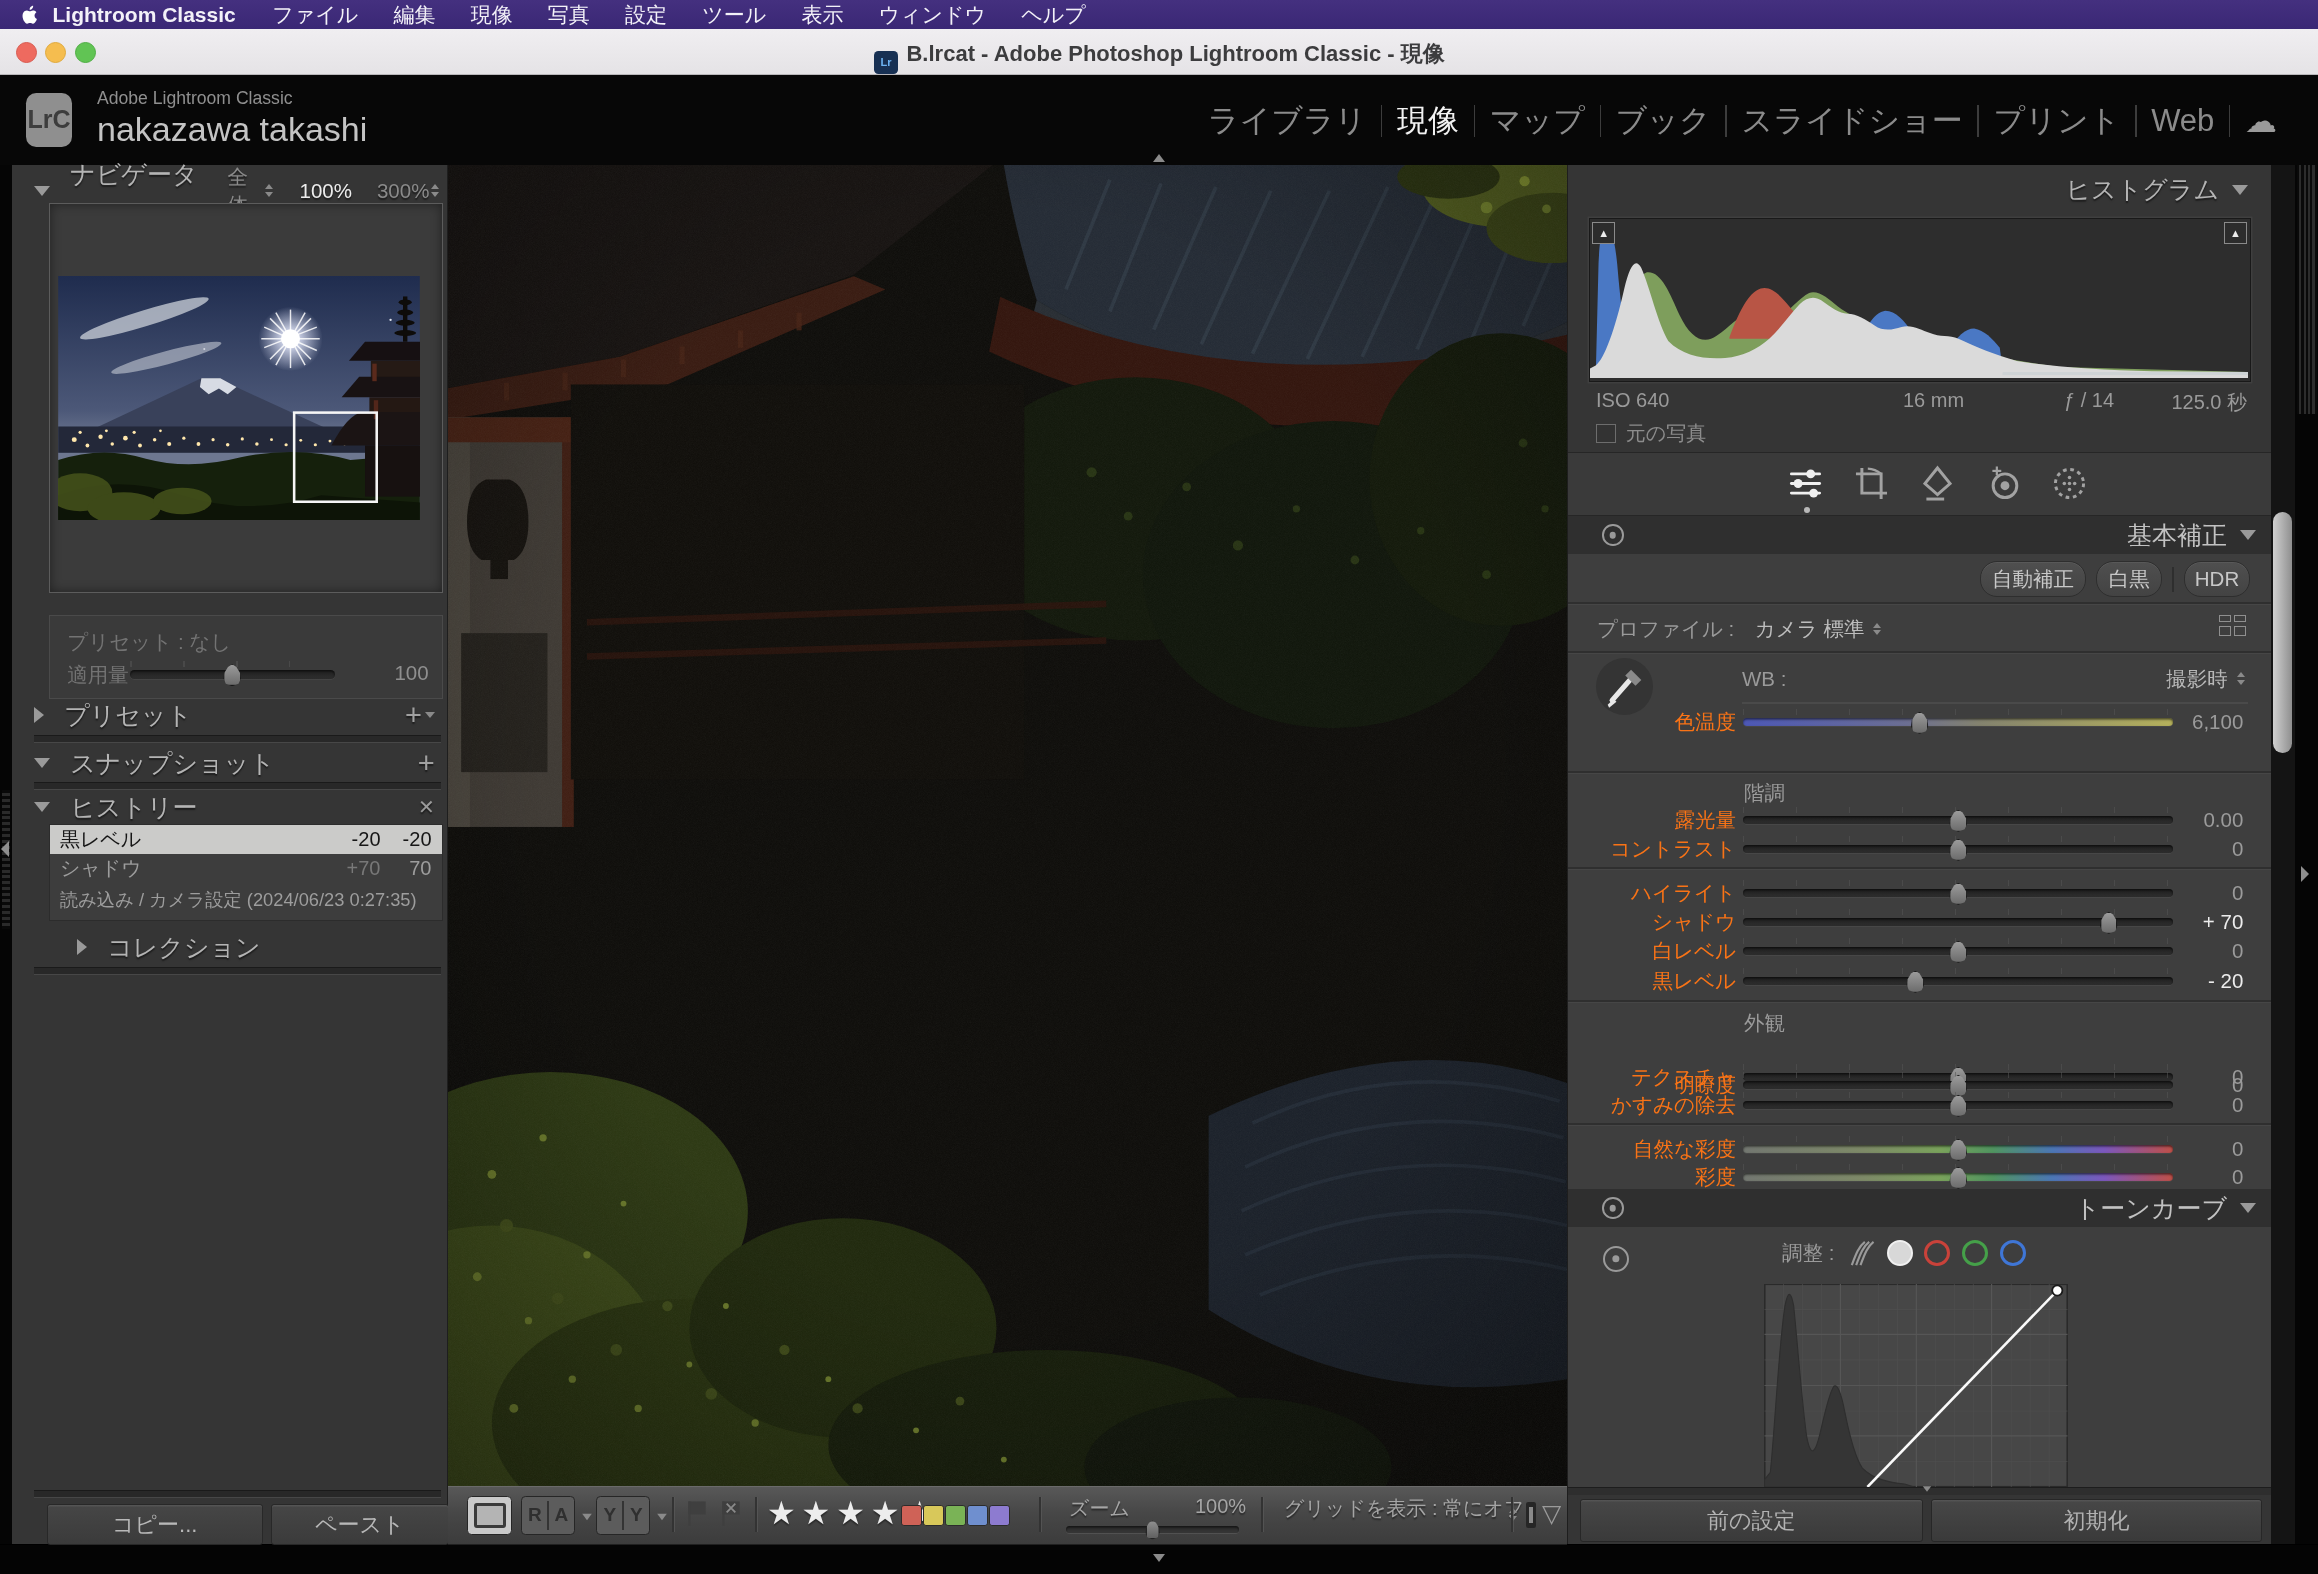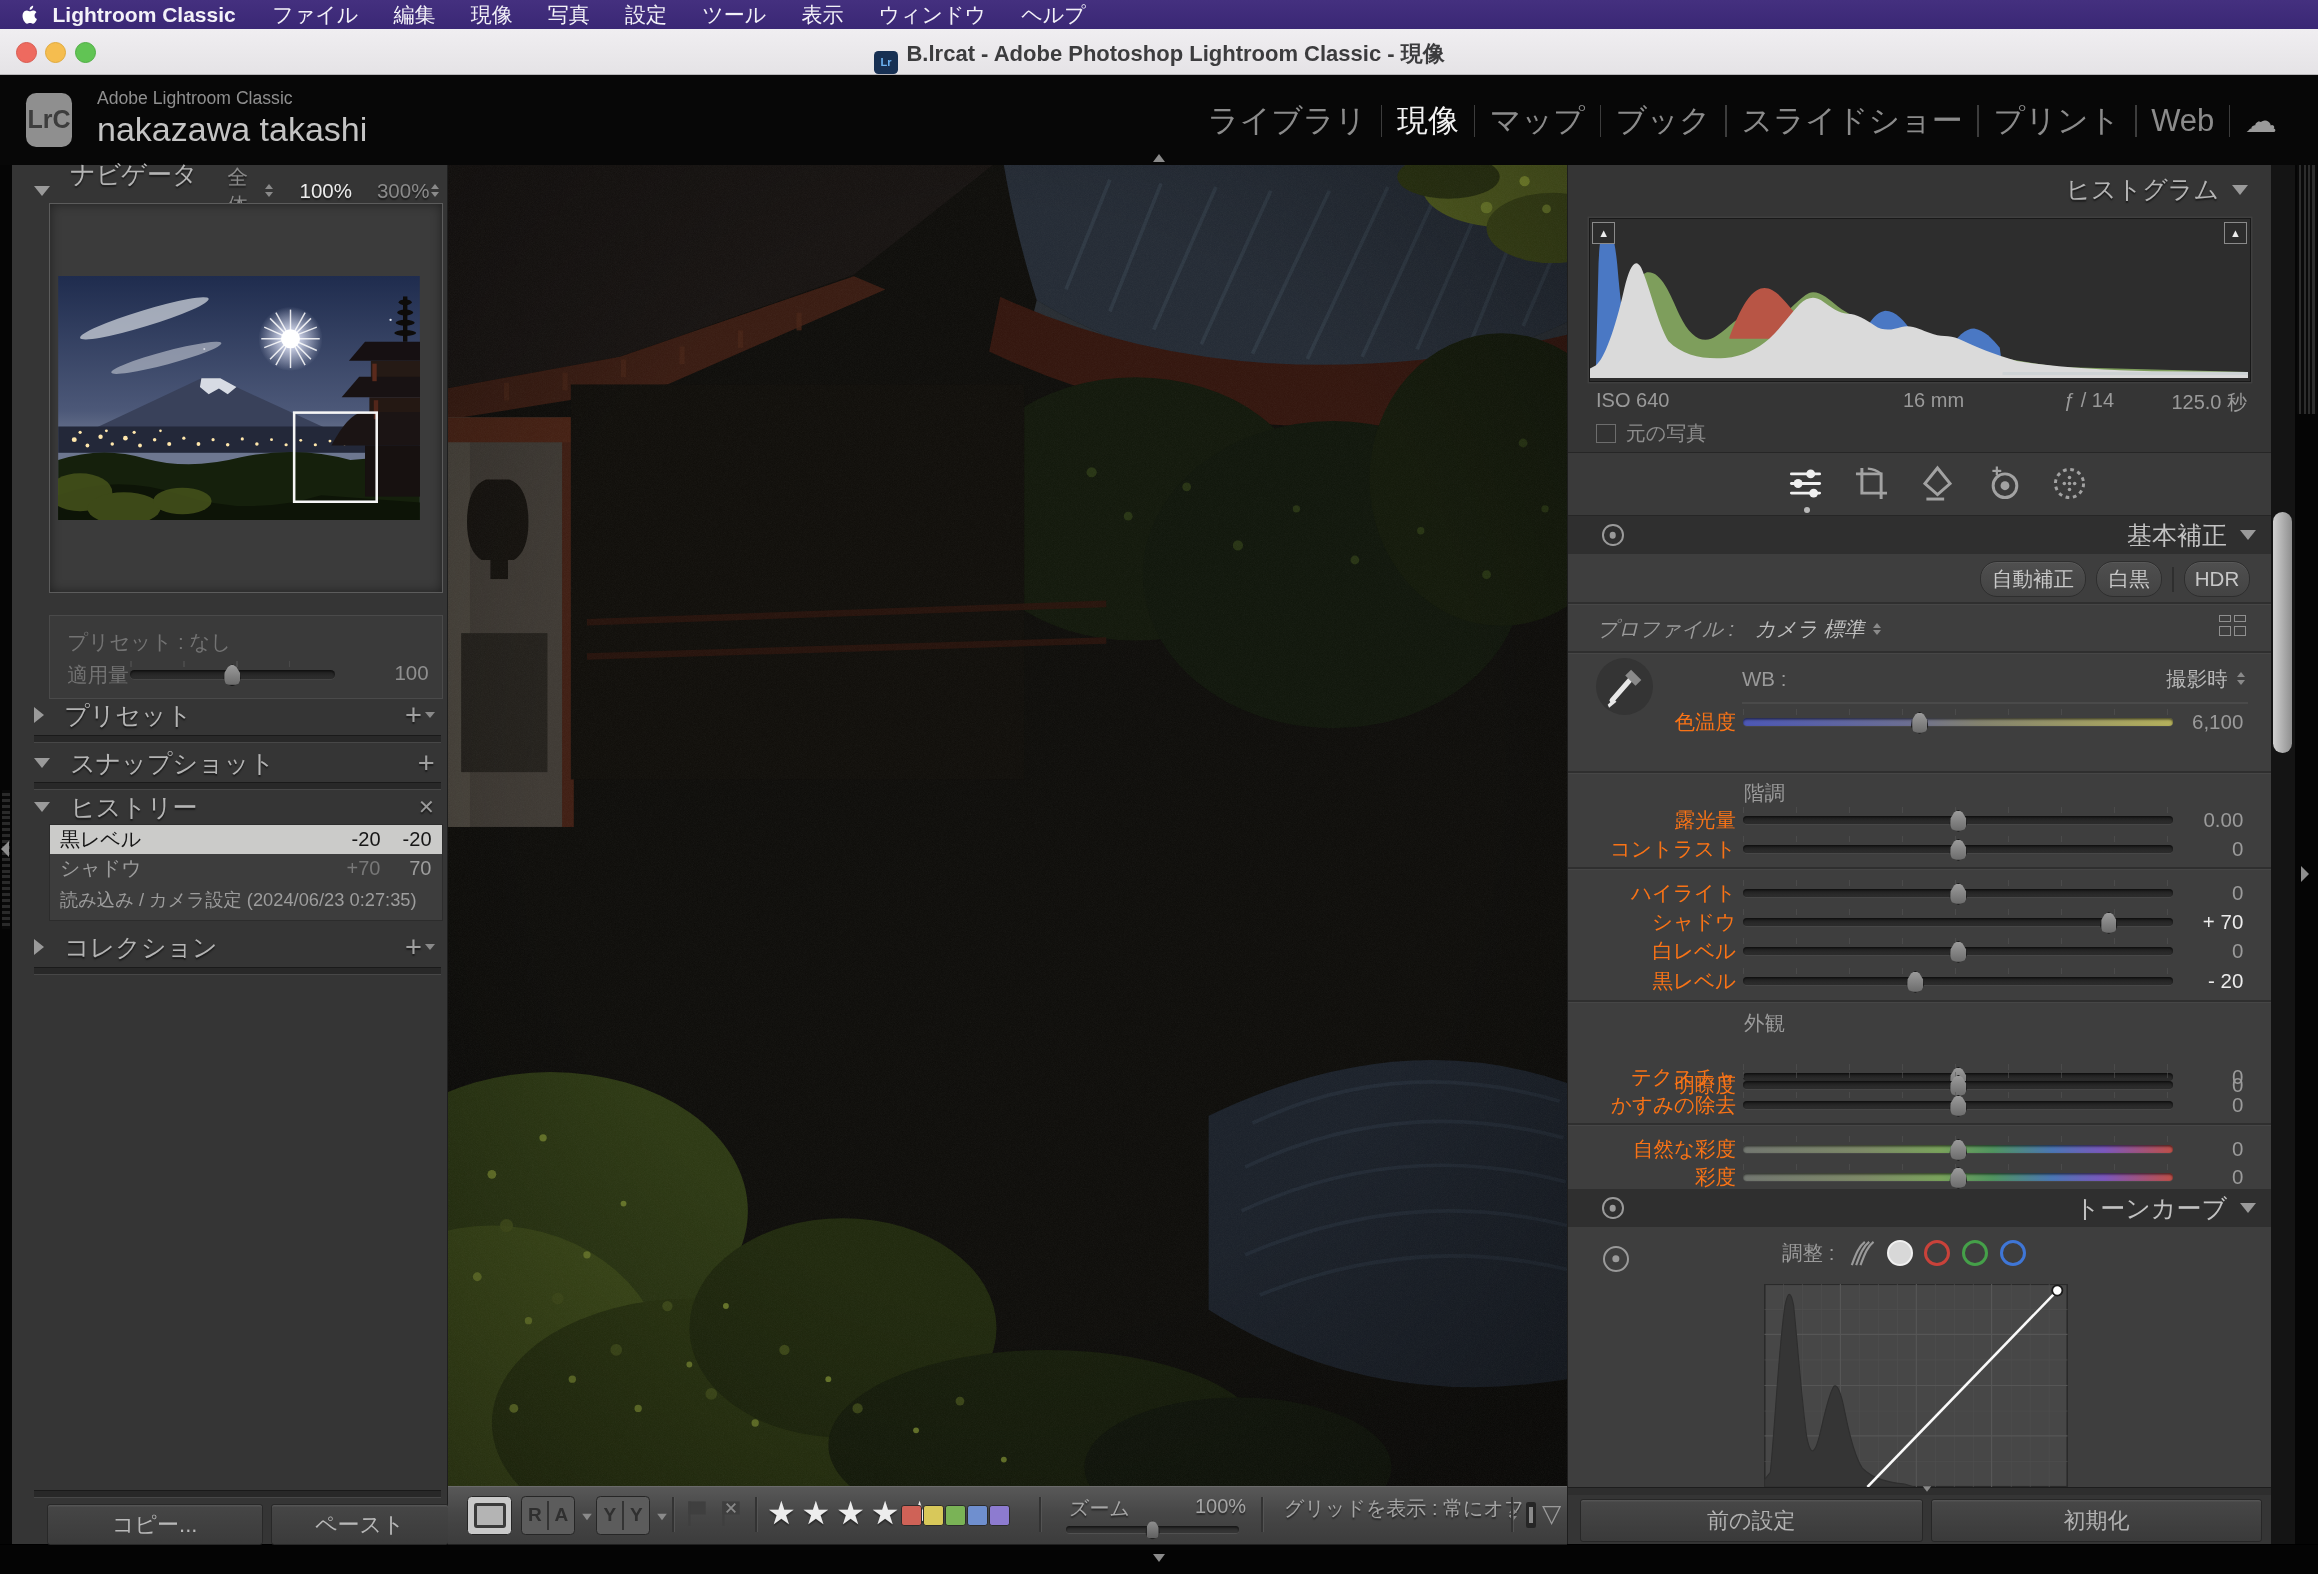--- a/index.html
+++ b/index.html
@@ -374,21 +374,21 @@
     <div class="hrow">
       <span class="hlab">シャドウ</span>
       <span class="hd">+70</span>
       <span class="ht">70</span>
     </div>
     <div class="hrow import">
       <span class="hlab">読み込み / カメラ設定 (2024/06/23 0:27:35)</span>
     </div>
   </div>
 
-  <div class="abs phead lhead" style="top:765px;">
+  <div class="abs phead lhead" style="top:765px;margin-left:43px;">
     <span class="tr"></span>
     <span class="t">コレクション</span>
     <span class="hbtns">
         <span class="plus">+</span>
         <span class="caret"></span>
       </span>
   </div>
   <div class="abs groove" style="left:22px;top:802px;width:407px;height:5.9px;"></div>
 
   <div class="abs groove" style="left:22px;top:1325px;width:407px;height:5.9px;"></div>
@@ -613,21 +613,21 @@
 
   <div id="basicbody" class="abs">
     <div class="r" style="position:absolute;right:22px;top:7.3px;gap:10.2px;">
       <div class="pillbtn" style="width:104px;">自動補正</div>
       <div class="pillbtn" style="width:64px;">白黒</div>
       <div style="width:1.5px;height:25px;background:#2e2e2e;"></div>
       <div class="pillbtn" style="width:64px;">HDR</div>
     </div>
     <div class="thindiv abs" style="left:0;top:48px;width:704px;"></div>
 
-    <div class="r abs" style="left:29px;top:59px;height:32px;font-size:20.5px;font-style:italic;">
+    <div class="r abs" style="left:29px;top:59px;height:32px;font-size:20.5px;">
       <span style="color:#9a9a9a;">プロファイル :</span>
       <span style="color:#bdbdbd;margin-left:20.5px;">カメラ 標準</span>
       <span class="stp" style="margin-left:7.3px;"></span>
     </div>
     <div id="gridico" class="abs" style="right:26px;top:61px;">
         <span></span>
         <span></span>
         <span></span>
         <span></span>
       </div>

